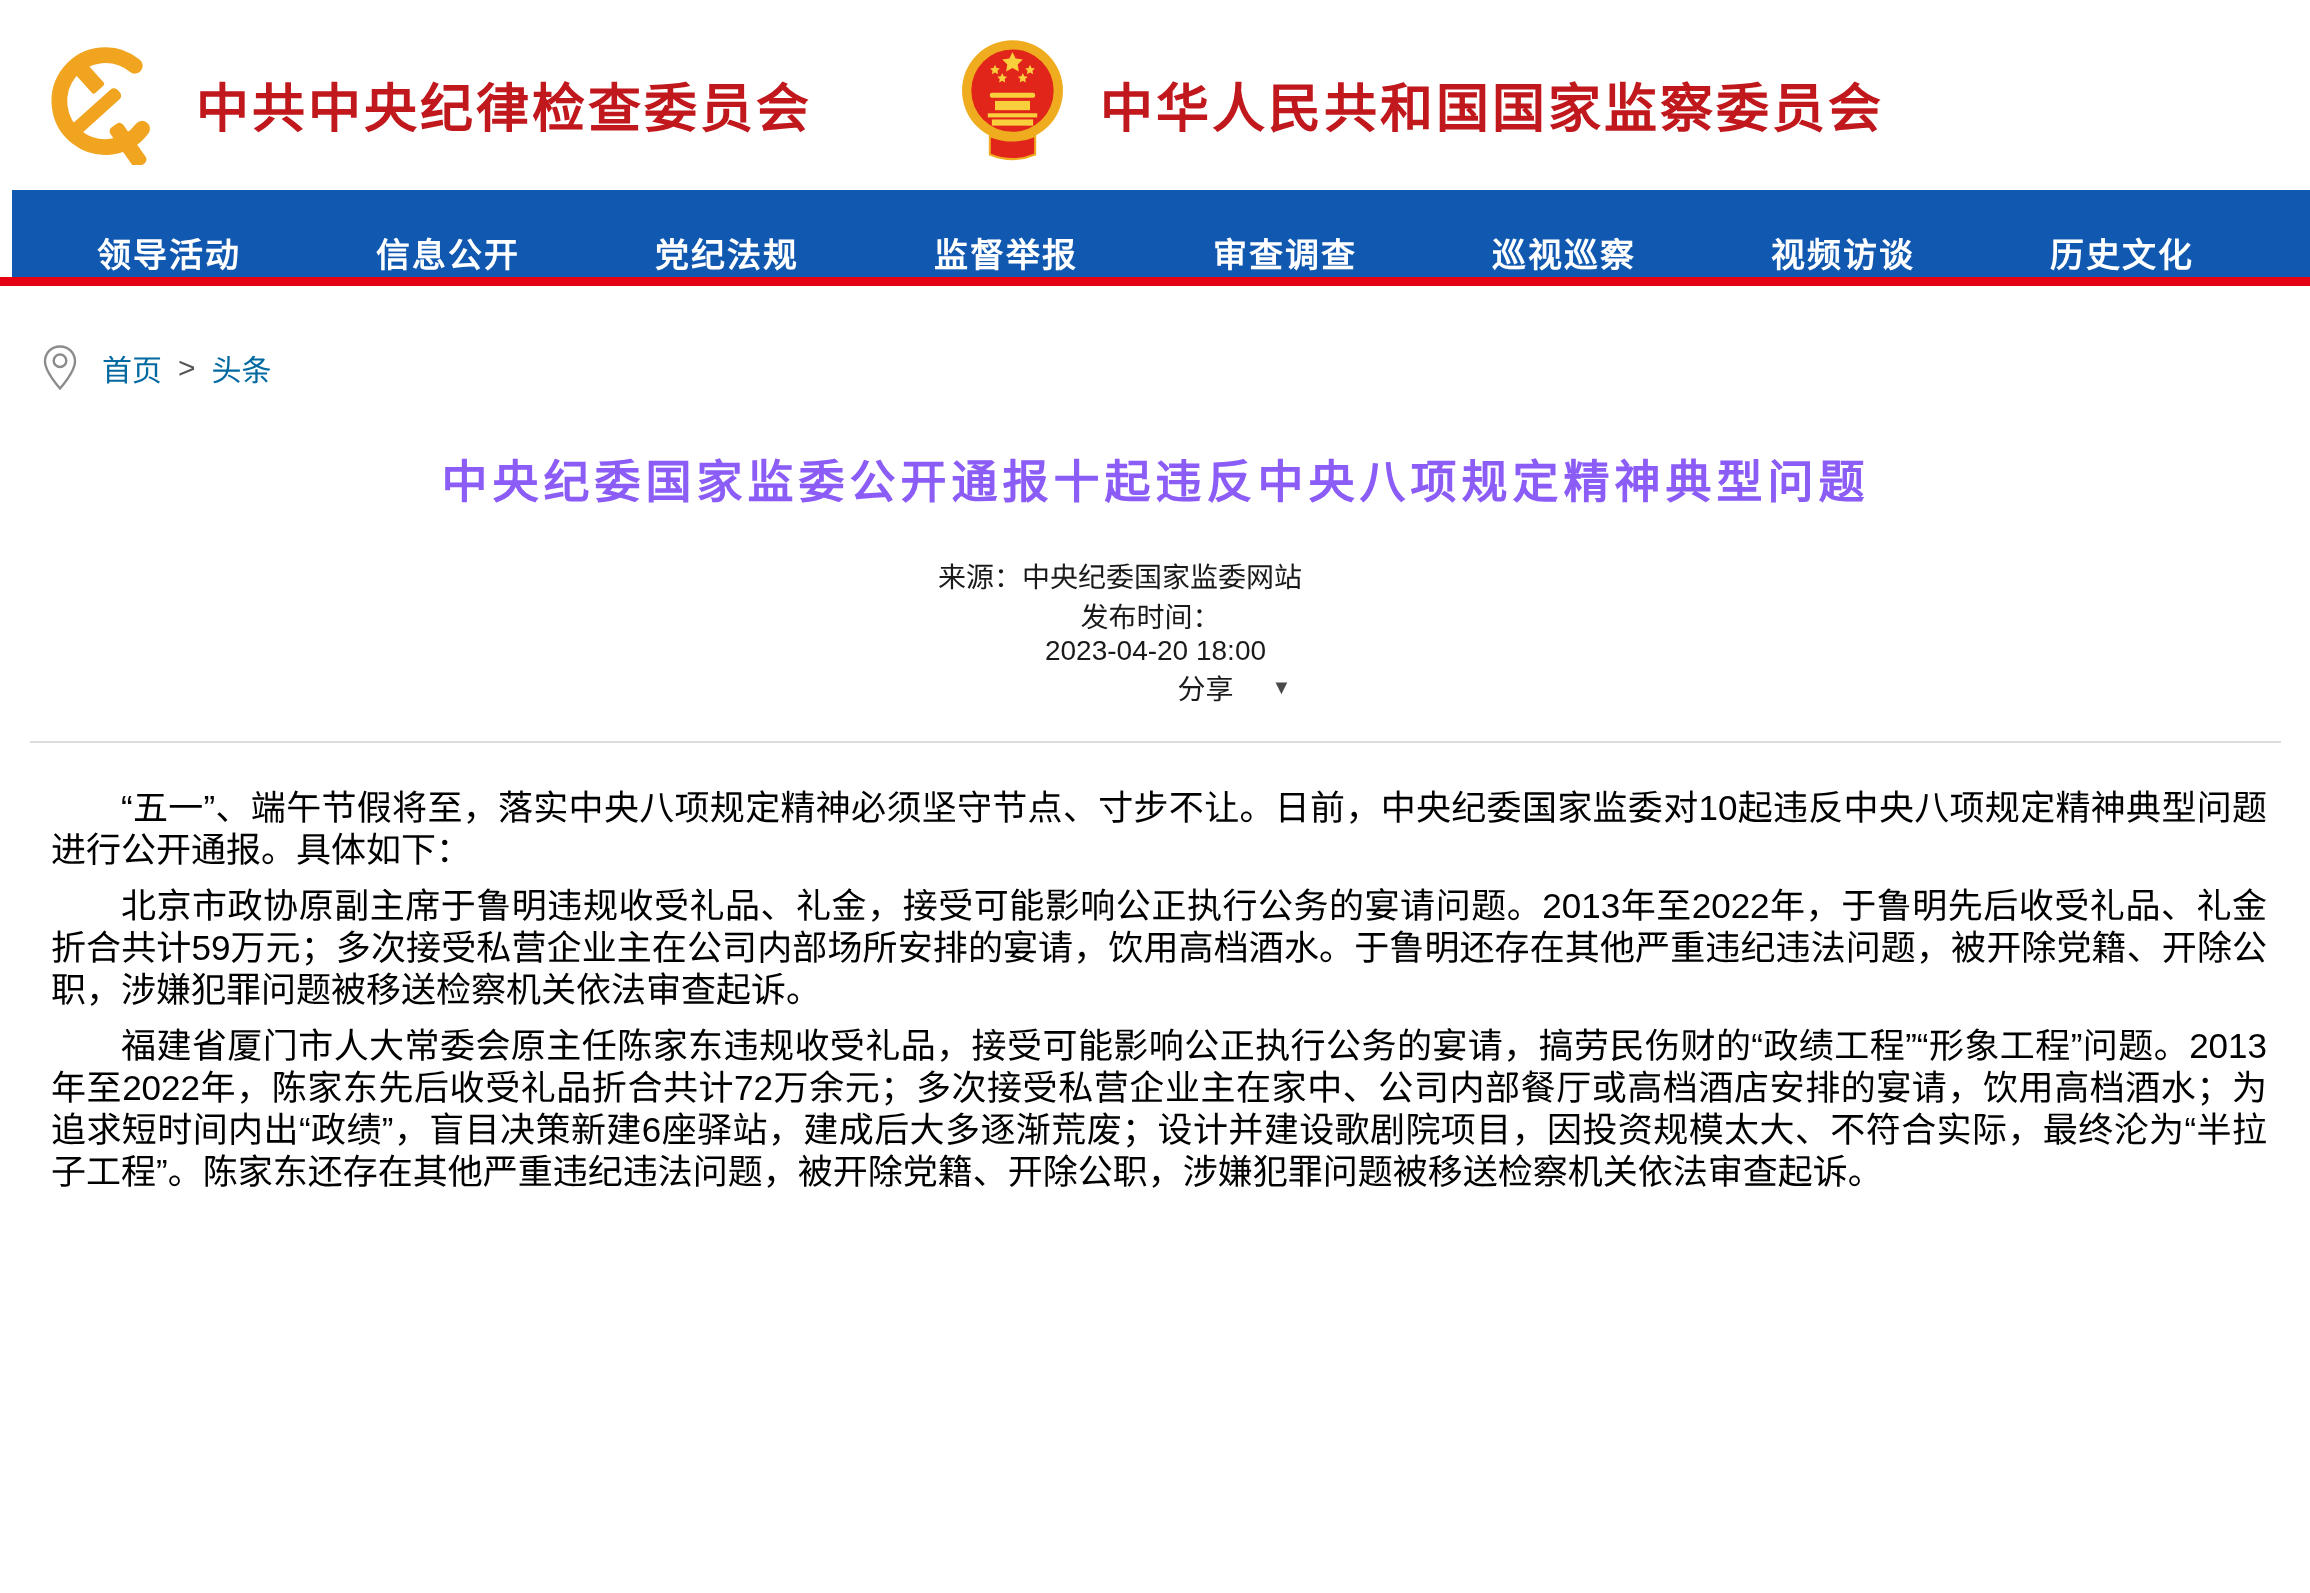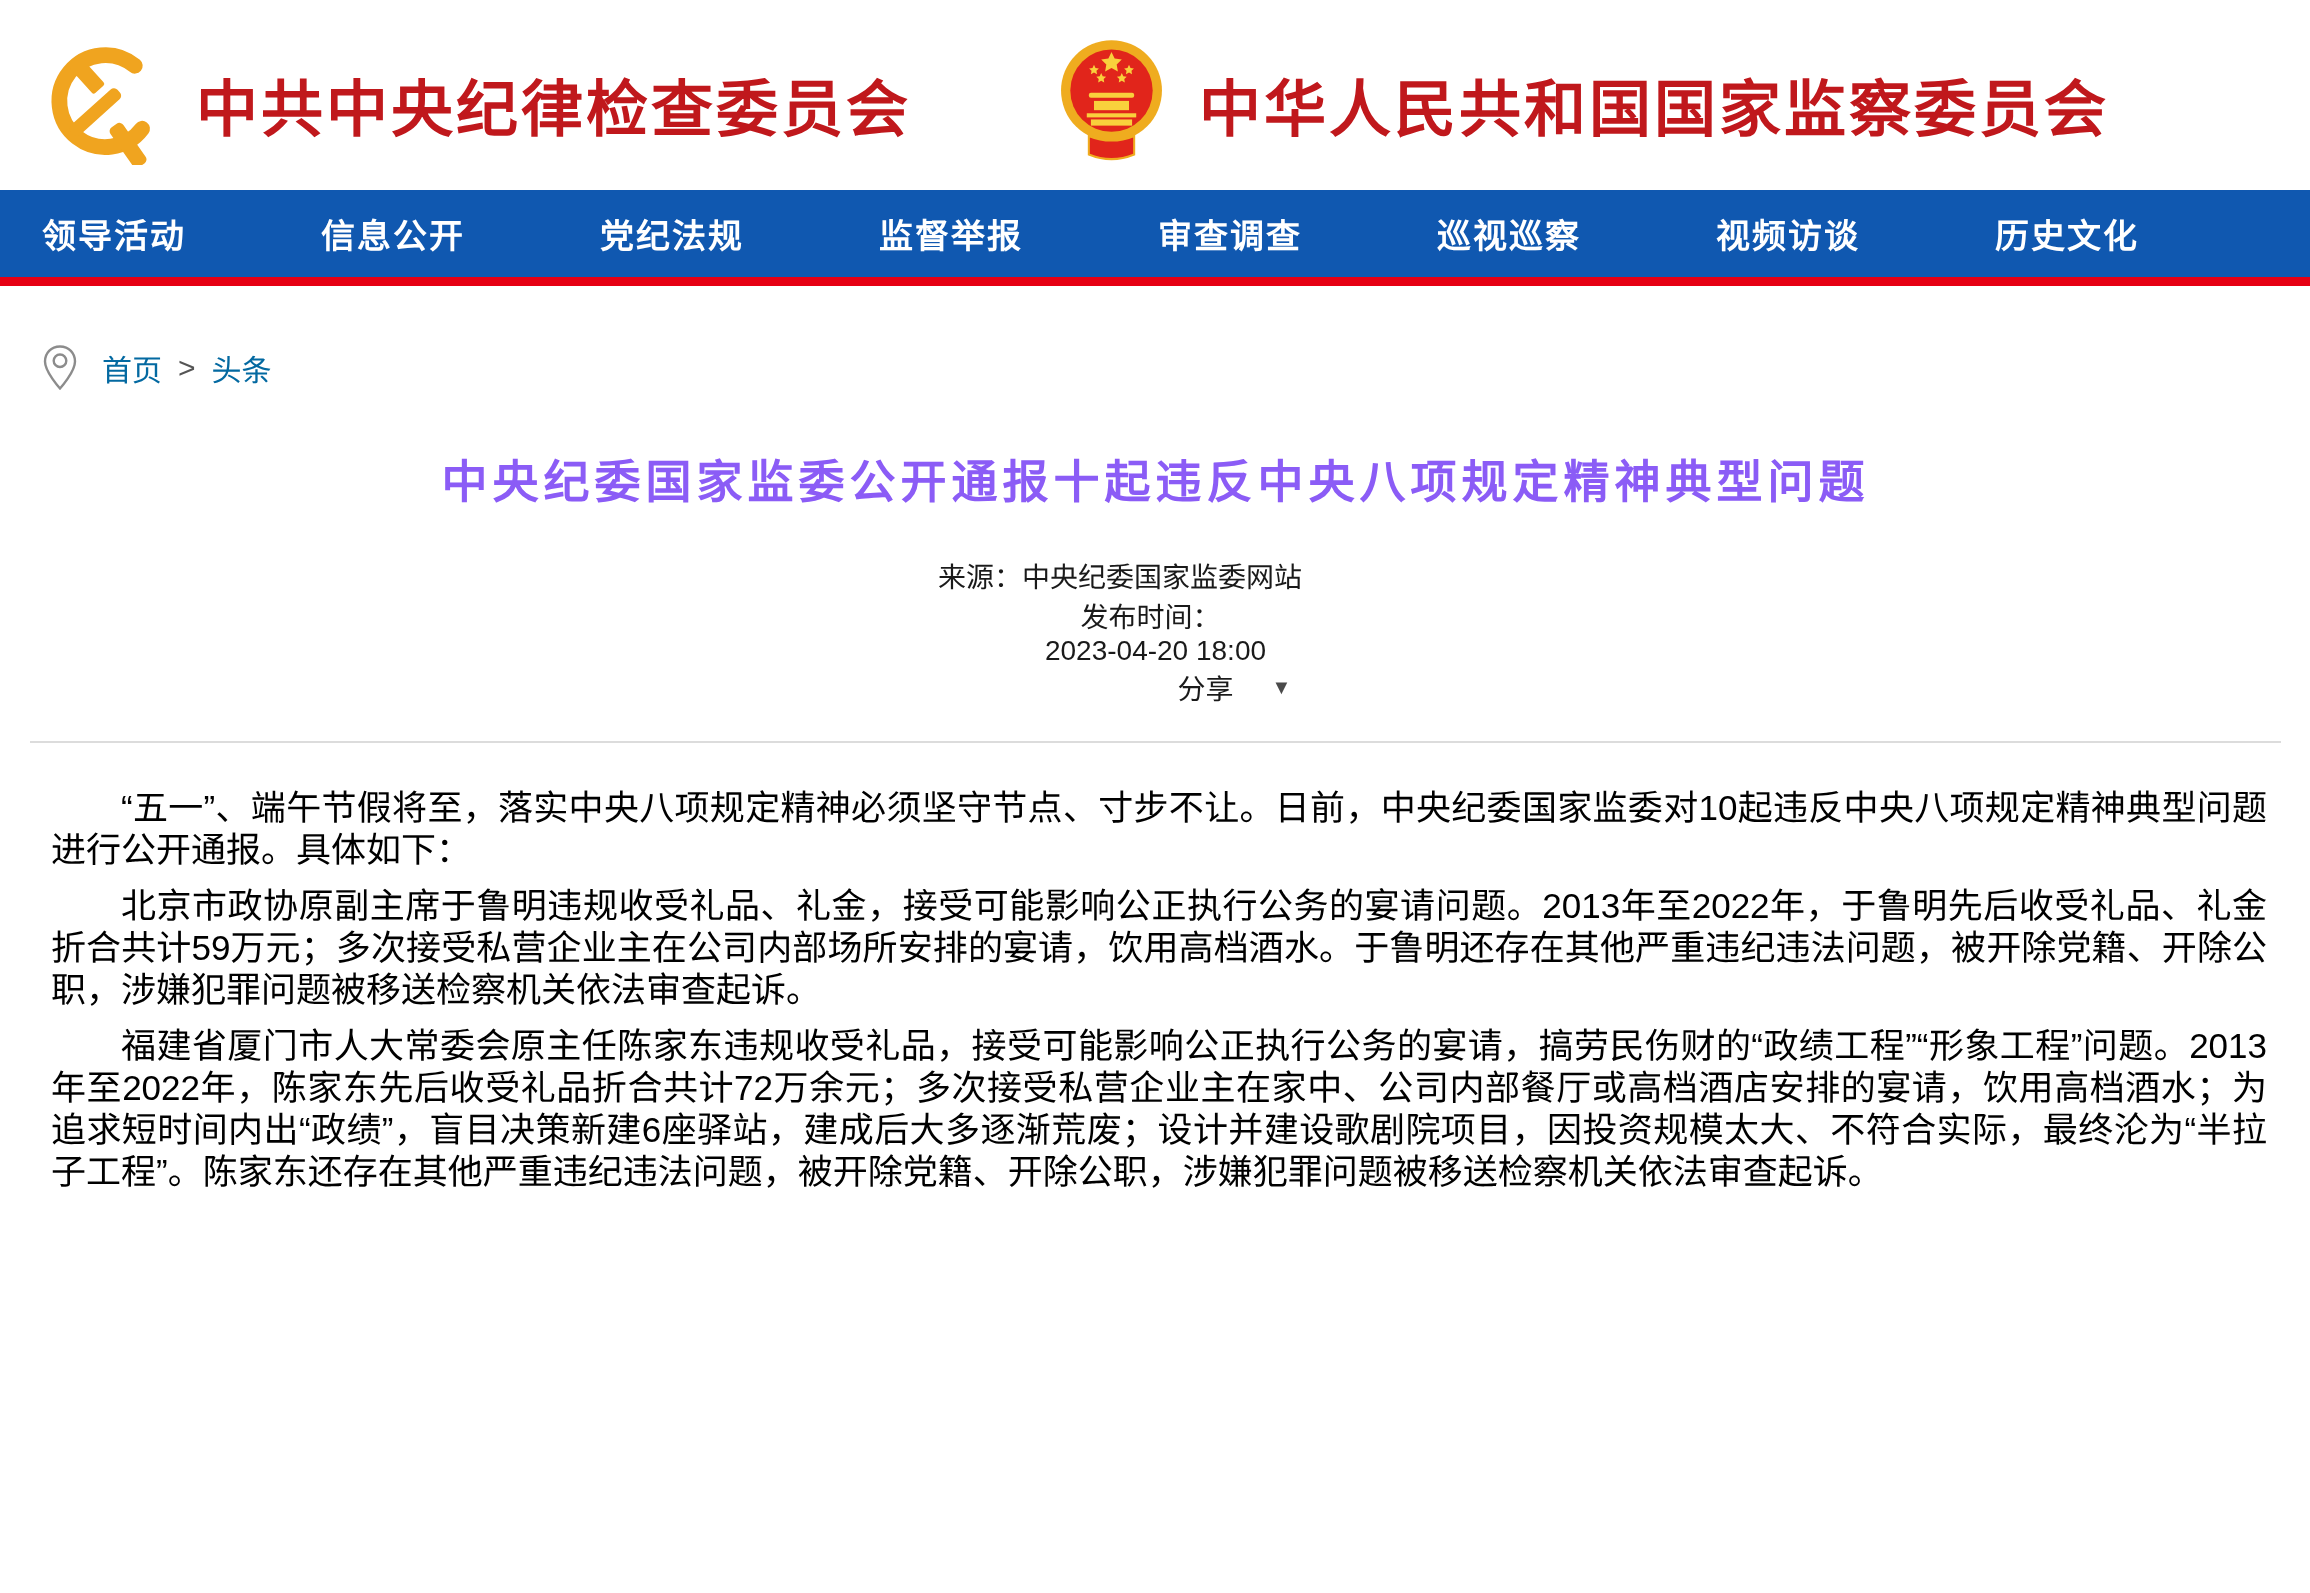--- a/index.html
+++ b/index.html
@@ -12,31 +12,31 @@
   
   .site-header {
     height:190px; box-sizing:border-box;
     display:flex; align-items:center;
     padding:18px 0 0 40px;
   }
   .brand { display:flex; align-items:center; }
   .brand-emblem { flex:0 0 auto; display:flex; align-items:center; }
   .brand-title {
     font-weight:bold; white-space:nowrap;
-    color:#c0181c; font-size:62px; letter-spacing:3px;
+    color:#c0181c; font-size:53px; letter-spacing:3px;
   }
   .brand-ccdi .brand-emblem { margin-right:22px; }
   .brand-nsc  { margin-left:149px; }
   .brand-nsc .brand-emblem { margin-right:36px; }
 
   
   .main-nav {
     height:87px; background:#1058b0;
-    display:flex; align-items:center;
-    padding-left:42px; gap:135px;
+    display:flex; align-items:flex-end;
+    padding-left:85px; gap:135px;margin-left:12px;
   }
   .nav-item {
     color:#ffffff; font-size:34px; font-weight:bold;
     letter-spacing:2px; text-decoration:none; white-space:nowrap;
     cursor:pointer;
   }
   .red-stripe { height:9px; background:#e60014; }
 
   
   .breadcrumb {

